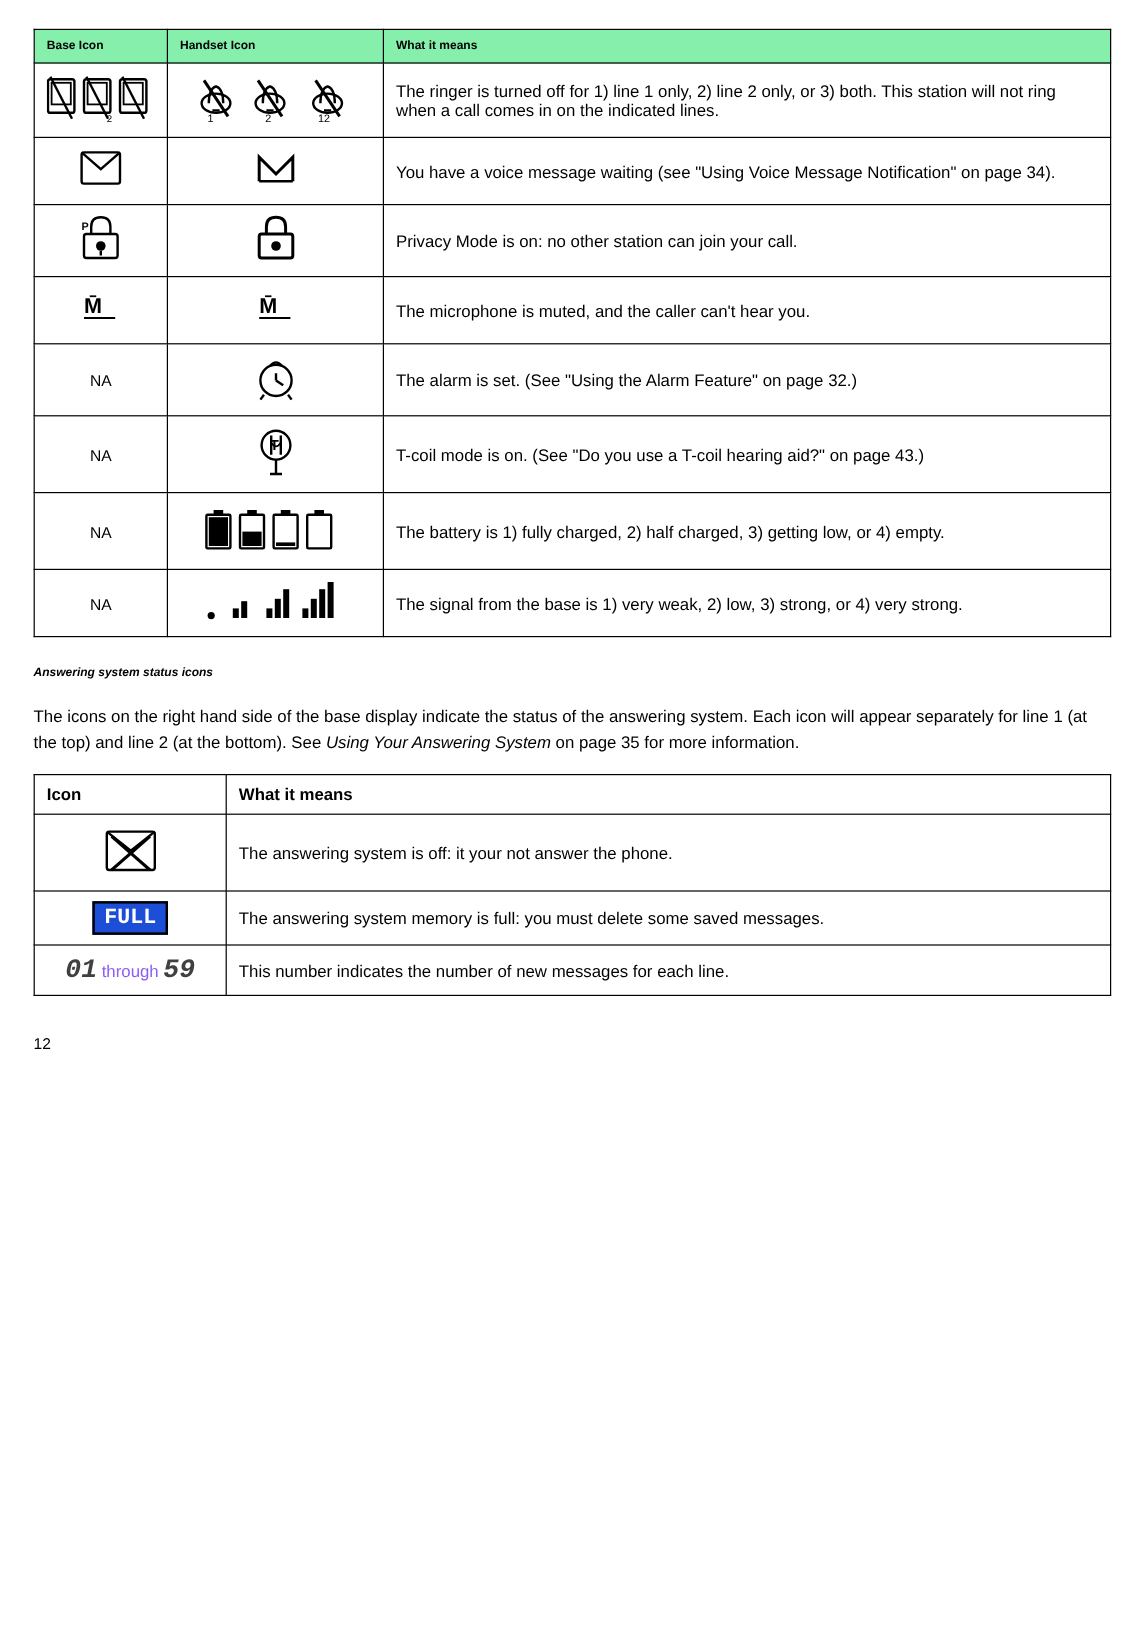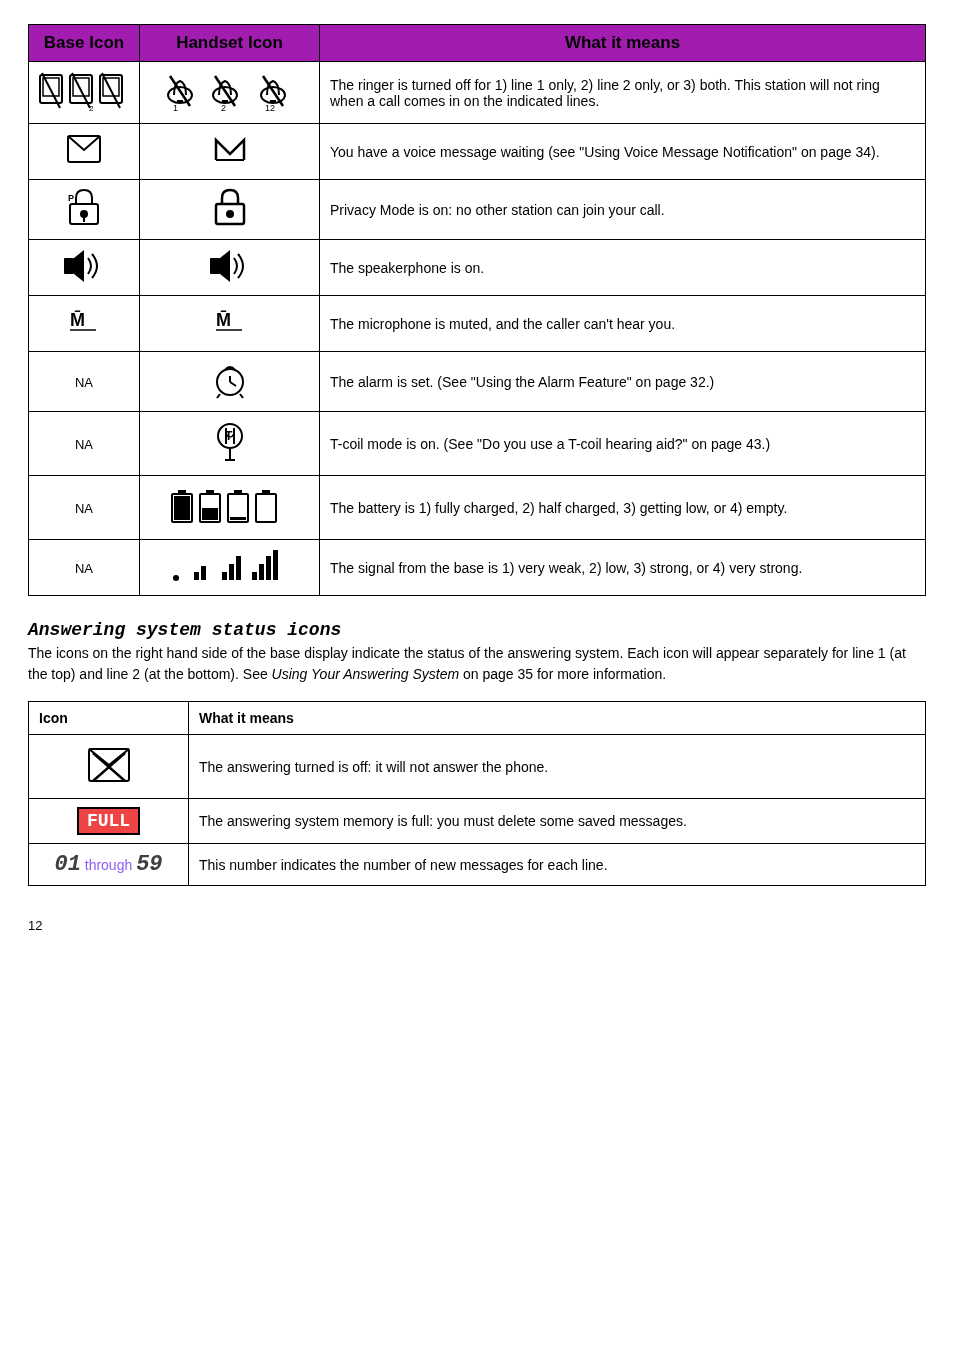--- a/index.html
+++ b/index.html
@@ -19,43 +19,42 @@
       border-collapse: collapse;
       margin-bottom: 24px;
     }
     .icon-table th, .icon-table td {
       border: 1.5px solid #000;
       padding: 8px 10px;
       vertical-align: middle;
     }
     .icon-table th {
       font-weight: bold;
-      font-size: 17px;
-      text-align: center;
-      background: #a21caf;
+      font-size: 10px;
+      text-align: left;
+      background: #86efac;
     }
     .icon-table td:nth-child(1) {
       width: 110px;
       text-align: center;
     }
     .icon-table td:nth-child(2) {
       width: 180px;
       text-align: center;
     }
     .icon-table td:nth-child(3) {
       width: auto;
     }
 
     
     .section-heading {
       font-style: italic;
       font-weight: bold;
-      font-size: 18px;
-      margin-bottom: 3px;
-      font-family: Liberation Mono, monospace;
+      font-size: 10px;
+      margin-bottom: 21px;
     }
     .section-para {
       font-size: 14px;
       line-height: 1.5;
       margin-bottom: 16px;
     }
     .section-para em {
     }
 
     
@@ -102,21 +101,21 @@
       border: 2px solid #000;
       padding: 2px 4px;
       display: inline-block;
     }
 
     
     .full-icon {
       font-family: 'Courier New', monospace;
       font-weight: bold;
       font-size: 18px;
-      background: #ef4444;
+      background: #1d4ed8;
       color: #fff;
       padding: 2px 8px;
       display: inline-block;
       border: 2px solid #000;
     }
 
     
     .msg-count {
       font-size: 22px;
       font-style: italic;
@@ -234,45 +233,20 @@
           <svg width="36" height="40" viewBox="0 0 36 40">
             <rect x="4" y="16" width="28" height="20" rx="2" fill="none" stroke="#000" stroke-width="2.5"></rect>
             <path d="M10,16 L10,10 Q10,2 18,2 Q26,2 26,10 L26,16" fill="none" stroke="#000" stroke-width="2.5"></path>
             <circle cx="18" cy="26" r="4" fill="#000"></circle>
           </svg>
         </div>
       </td>
       <td>Privacy Mode is on: no other station can join your call.</td>
     </tr>
 
-    <tr>
-      <td>
-        <div class="icon-wrapper">
-          <svg width="44" height="36" viewBox="0 0 44 36">
-
-            <rect x="2" y="10" width="10" height="16" rx="1" fill="#000"></rect>
-            <polygon points="12,10 22,2 22,34 12,26" fill="#000"></polygon>
-
-            <path d="M26,10 Q32,18 26,26" fill="none" stroke="#000" stroke-width="2"></path>
-            <path d="M30,6 Q40,18 30,30" fill="none" stroke="#000" stroke-width="2"></path>
-          </svg>
-        </div>
-      </td>
-      <td>
-        <div class="icon-wrapper">
-          <svg width="44" height="36" viewBox="0 0 44 36">
-            <rect x="2" y="10" width="10" height="16" rx="1" fill="#000"></rect>
-            <polygon points="12,10 22,2 22,34 12,26" fill="#000"></polygon>
-            <path d="M26,10 Q32,18 26,26" fill="none" stroke="#000" stroke-width="2"></path>
-            <path d="M30,6 Q40,18 30,30" fill="none" stroke="#000" stroke-width="2"></path>
-          </svg>
-        </div>
-      </td>
-      <td>The speakerphone is on.</td>
-    </tr>
 
     <tr>
       <td>
         <div class="icon-wrapper">
           <svg width="36" height="36" viewBox="0 0 36 36">
 
             <text x="4" y="22" font-size="18" font-family="Arial" font-weight="bold" fill="#000">M̄</text>
             <line x1="4" y1="26" x2="30" y2="26" stroke="#000" stroke-width="1.5"></line>
           </svg>
         </div>
@@ -410,21 +384,21 @@
           <svg width="44" height="44" viewBox="0 0 44 44">
 
             <rect x="2" y="6" width="40" height="32" rx="2" fill="none" stroke="#000" stroke-width="2"></rect>
             <polyline points="2,6 22,22 42,6" fill="none" stroke="#000" stroke-width="2"></polyline>
 
             <line x1="6" y1="10" x2="38" y2="38" stroke="#000" stroke-width="2.5"></line>
             <line x1="38" y1="10" x2="6" y2="38" stroke="#000" stroke-width="2.5"></line>
           </svg>
         </div>
       </td>
-      <td>The answering turned is off: it will not answer the phone.</td>
+      <td>The answering system is off: it your not answer the phone.</td>
     </tr>
 
 
     <tr>
       <td>
         <div class="full-icon">FULL</div>
       </td>
       <td>The answering system memory is full: you must delete some saved messages.</td>
     </tr>
 

